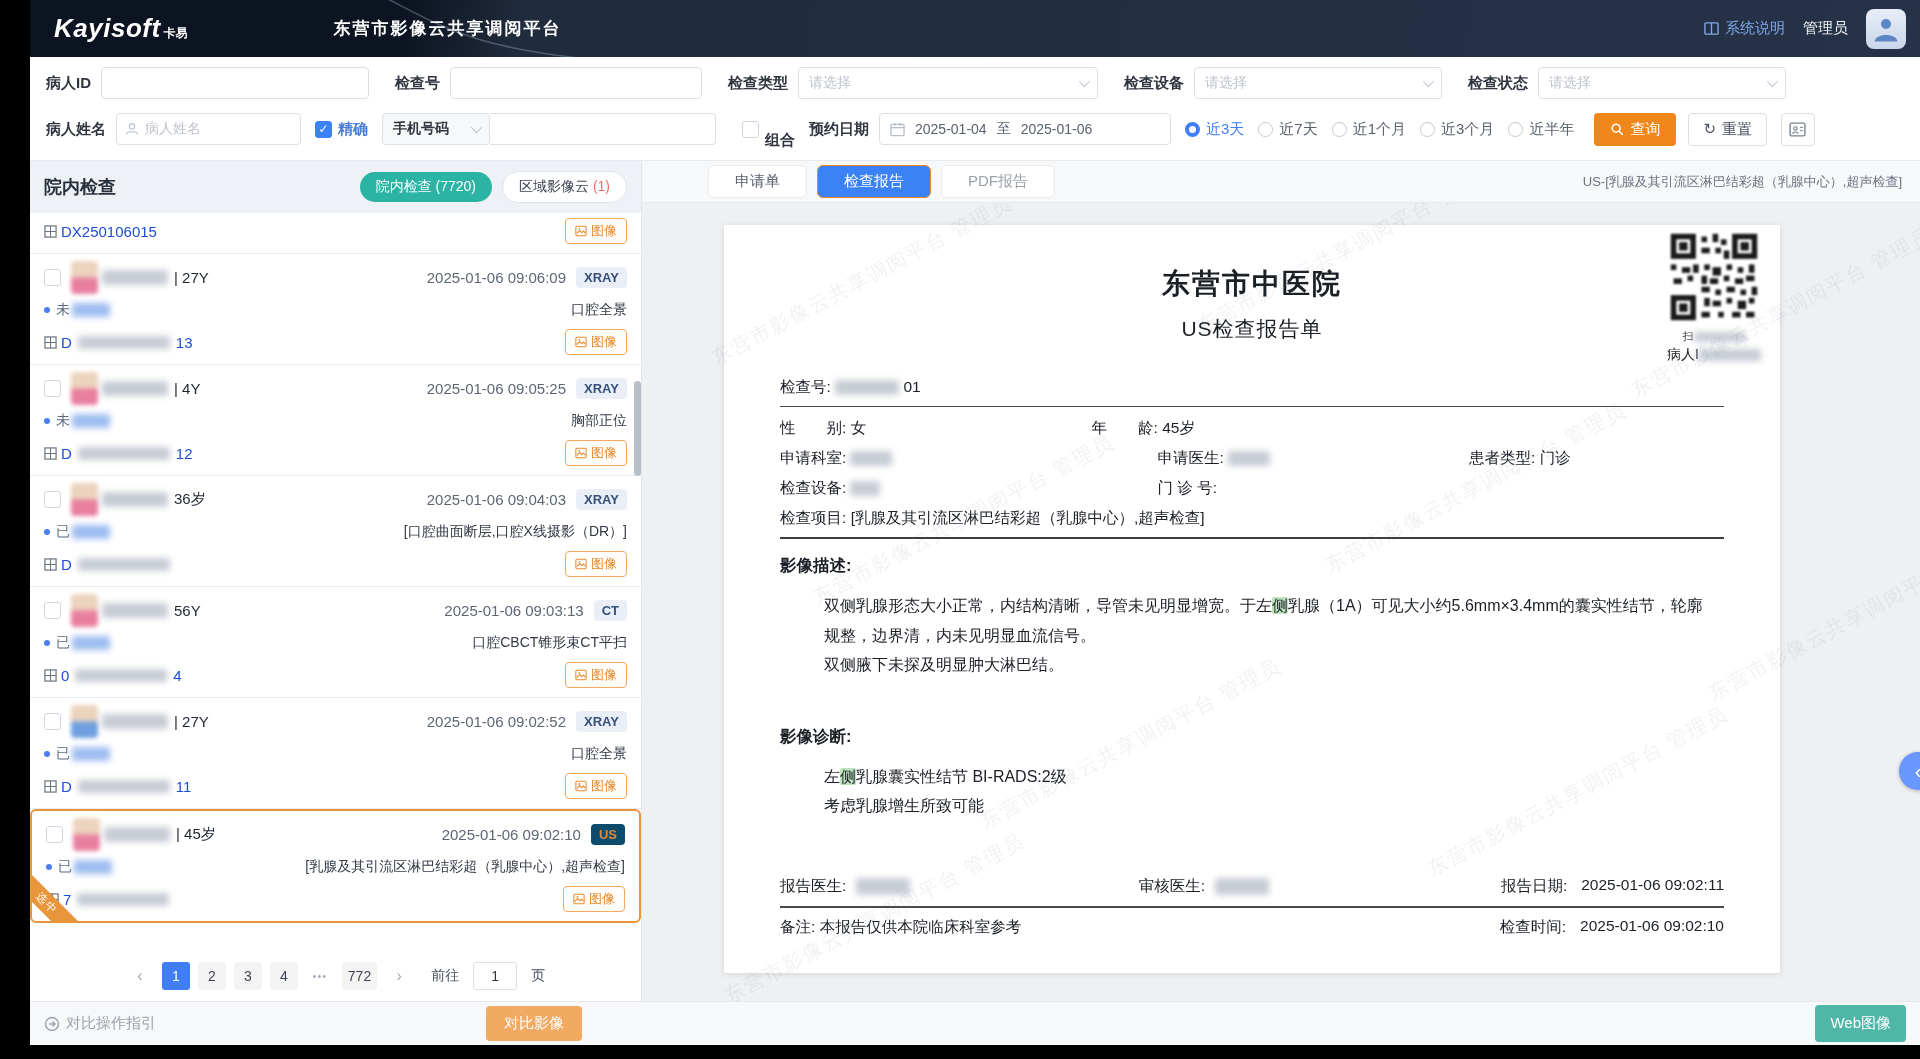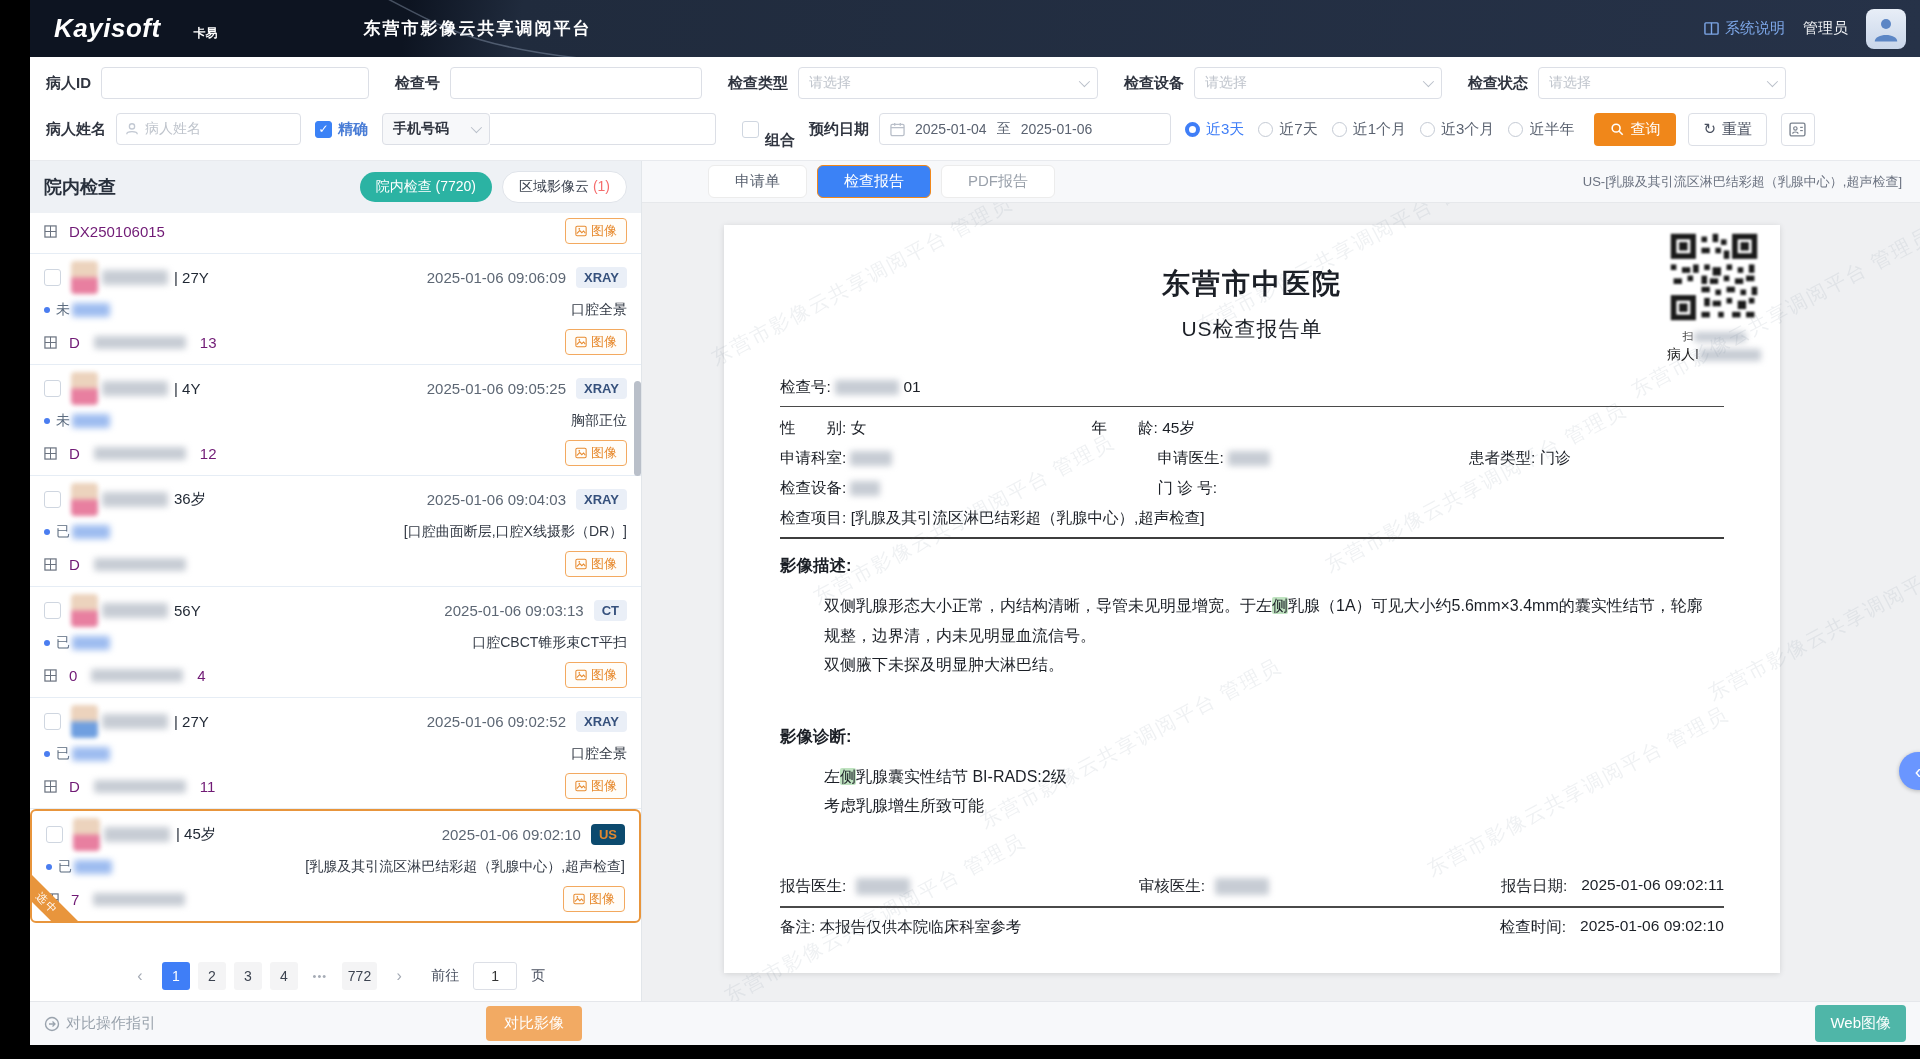--- a/index.html
+++ b/index.html
@@ -3,21 +3,21 @@
 <meta charset="utf-8">
 <style>
   * { box-sizing: border-box; margin: 0; padding: 0; }
   html,body { width:1920px; height:1059px; background:#000; font-family:"Liberation Sans","DejaVu Sans",sans-serif; overflow:hidden; }
   body { position:relative; }
   .app { position:absolute; left:30px; top:0; width:1890px; height:1045px; background:#f2f3f5; display:flex; flex-direction:column; }
 
   
   .navbar { height:57px; flex:0 0 57px; background:linear-gradient(100deg,#0d1421 0%,#0d1421 20%,#202b3d 26%,#263248 100%); display:flex; align-items:center; color:#fff; position:relative; }
   .nav-swoosh { position:absolute; left:350px; top:0; height:57px; width:260px; pointer-events:none; opacity:.35; }
-  .logo { display:flex; align-items:baseline; padding:0 26px 0 24px;gap:30px; }
+  .logo { display:flex; align-items:baseline; padding:0 26px 0 24px; }
   .logo-main { font-size:26px; font-weight:bold; font-style:italic; letter-spacing:.5px; }
   .logo-tag { font-size:12px; font-weight:bold; margin-left:3px; }
   .nav-title { font-size:17px; letter-spacing:2px; margin-left:120px; font-weight:600; }
   .nav-right { margin-left:auto; display:flex; align-items:center; gap:18px; padding-right:14px; }
   .nav-help { display:flex; align-items:center; gap:6px; color:#7da7e8; font-size:15px; cursor:pointer; }
   .nav-user { font-size:15px; color:#f0f2f5; }
   .avatar { width:40px; height:40px; border-radius:8px; background:linear-gradient(#e8eef7,#c9d6ea); display:flex; align-items:center; justify-content:center; overflow:hidden; }
 
   
   .filters { background:#fff; padding:10px 16px 8px; flex:0 0 auto; border-bottom:1px solid #e8eaee; }
@@ -66,21 +66,21 @@
   .m-status { width:38px; height:14px; background:#9dbcf0; margin-left:2px; }
   .m-acc { width:92px; height:13px; margin:0 2px; }
   .iname { font-size:15px; color:#1f2733; }
   .idate { font-size:15px; color:#5d6774; margin-right:10px; }
   .badge { font-size:13px; font-weight:600; padding:3px 8px; border-radius:4px; }
   .badge.XRAY,.badge.CT { background:#eaeff7; color:#35507c; }
   .badge.US { background:#0c4a6e; color:#e0872f; }
   .dot { width:6px; height:6px; border-radius:50%; background:#4a7df0; display:inline-block; margin-right:6px; }
   .istatus { font-size:14px; color:#5b6b7f; }
   .idesc { font-size:14px; color:#333a45; }
-  .iacc { font-size:15px; color:#701a75; display:flex; align-items:center; gap:12px; }
+  .iacc { font-size:15px; color:#1d4ed8; display:flex; align-items:center; gap:4px; }
   .btn-image { border:1px solid #f3a95f; color:#e78a2e; background:#fffdf9; border-radius:4px; font-size:13px; padding:3px 9px; display:flex; align-items:center; gap:4px; cursor:pointer; }
   .item.selected { border:2px solid #e8953c; border-radius:6px; overflow:hidden; }
   .ribbon { position:absolute; left:-22px; bottom:8px; transform:rotate(45deg); background:#e8953c; color:#fff; font-size:11px; padding:2px 24px; letter-spacing:2px; }
   .pager { flex:0 0 50px; display:flex; align-items:center; justify-content:center; gap:8px; background:#fff; }
   .pg { min-width:28px; height:28px; border-radius:3px; background:#f4f4f5; color:#3c4350; font-size:14px; display:flex; align-items:center; justify-content:center; cursor:pointer; padding:0 6px; }
   .pg.active { background:#3f7ef7; color:#fff; }
   .pg.nav { background:transparent; color:#a5abb5; font-size:16px; }
   .goto { font-size:14px; color:#4a5160; margin-left:10px; }
   .goto-input { width:44px; height:28px; border:1px solid #dcdfe6; border-radius:3px; text-align:center; font-size:14px; color:#333; margin:0 6px; }
   .scroll-thumb { position:absolute; left:604px; top:220px; width:7px; height:95px; border-radius:4px; background:#b9bfc9; z-index:5; cursor:grab; }

